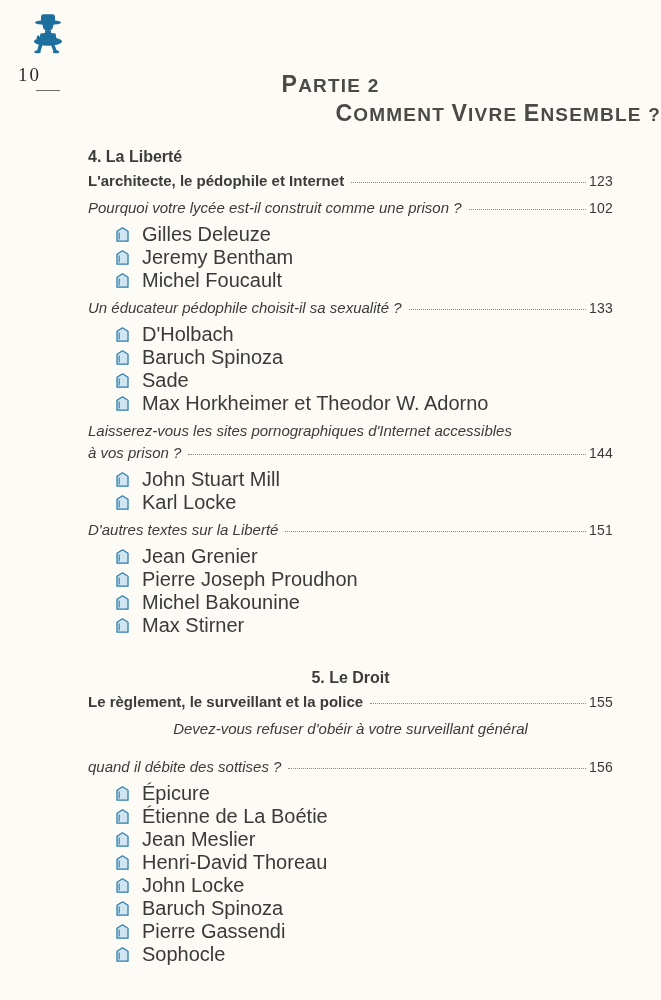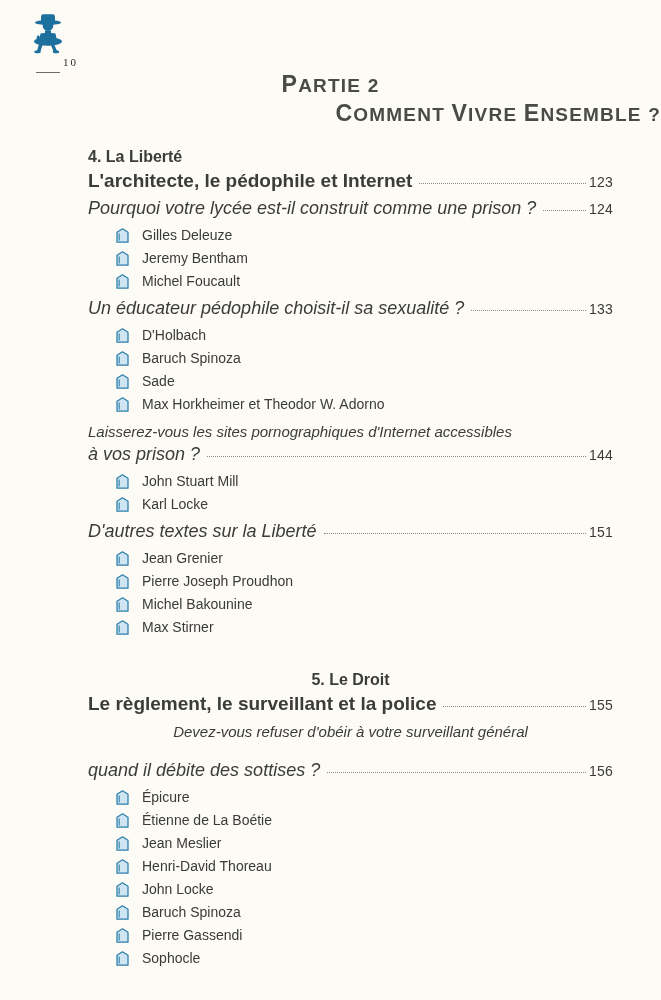--- a/index.html
+++ b/index.html
@@ -24,25 +24,26 @@
     width: 60px;
     text-align: center;
   }
   .logo-mark {
     width: 46px;
     height: 46px;
     margin: 0 auto;
     display: block;
   }
   .folio {
+    margin-top: 8px;
     font-family: "Liberation Serif", serif;
-    font-size: 11px;
+    font-size: 19px;
     letter-spacing: 2px;
     color: #2b2b2a;
-    text-align: right;
+    text-align: left;
   }
   .folio-rule {
     width: 24px;
     height: 1px;
     background: #6b6b68;
     margin: 4px auto 0 auto;
   }
 
   
   .part-header {
@@ -115,26 +116,26 @@
     height: 0;
   }
   .entry .page {
     flex: 0 0 auto;
     font-size: 14px;
     color: #3a3a38;
     letter-spacing: 0.2px;
   }
 
   .entry-main .entry-text {
-    font-size: 19px;
+    font-size: 15px;
     font-weight: bold;
     color: #3b3b39;
   }
   .entry-q .entry-text {
-    font-size: 18px;
+    font-size: 15px;
     font-style: italic;
     color: #3b3b39;
   }
   .entry-q {
     margin-top: 5px;
   }
   .entry-main {
     margin-bottom: 1px;
   }
 
@@ -163,21 +164,21 @@
     height: 23px;
   }
   .book-icon {
     flex: 0 0 auto;
     width: 13px;
     height: 15px;
     margin-right: 13px;
     display: block;
   }
   .author-name {
-    font-size: 14px;
+    font-size: 20px;
     color: #3a3a38;
   }
 </style>
 </head>
 <body>
 
 <div class="logo-block">
   <svg class="logo-mark" viewBox="0 0 46 46">
     <g fill="#1d6f9e">
 
@@ -215,21 +216,21 @@
     <div class="chapter">
       <div class="chapter-title">4. La Liberté</div>
       <div class="entry entry-main">
         <span class="entry-text">L'architecte, le pédophile et Internet</span>
         <span class="leader"></span>
         <span class="page">123</span>
       </div>
       <div class="entry entry-q">
         <span class="entry-text">Pourquoi votre lycée est-il construit comme une prison ?</span>
         <span class="leader"></span>
-        <span class="page">124</span>
+        <span class="page">102</span>
       </div>
       <ul class="authors">
         <li class="author-item">
           <svg viewBox="0 0 13 15" class="book-icon">
             <path d="M1 4.2 L6.5 0.8 L12 4.2 L12 14.2 L1 14.2 Z" fill="#cfe5f2" stroke="#2f7fab" stroke-width="1.3" stroke-linejoin="round"></path>
             <path d="M3.2 5.6 L3.2 12.6" stroke="#2f7fab" stroke-width="1.1"></path>
           </svg>
           <span class="author-name">Gilles Deleuze</span>
         </li>
         <li class="author-item">

